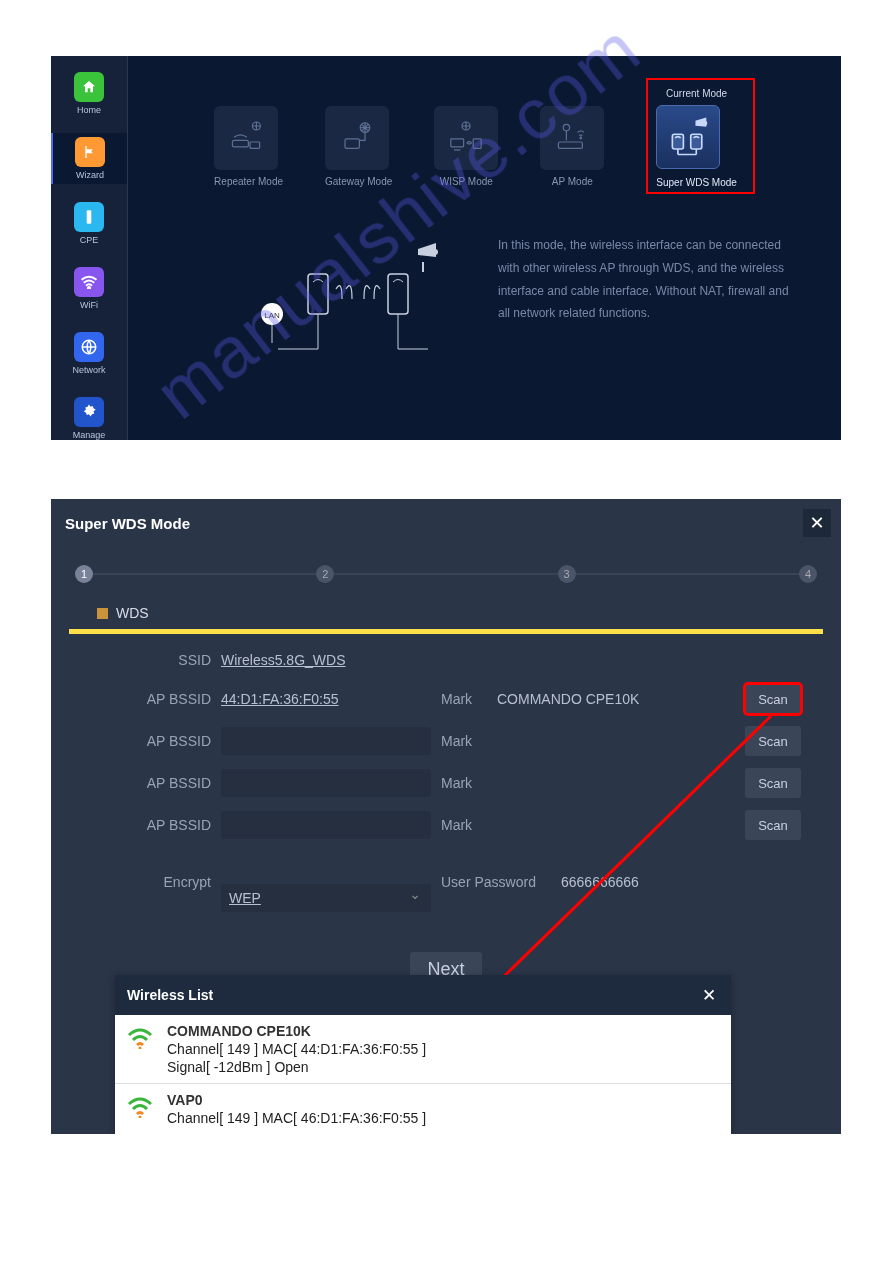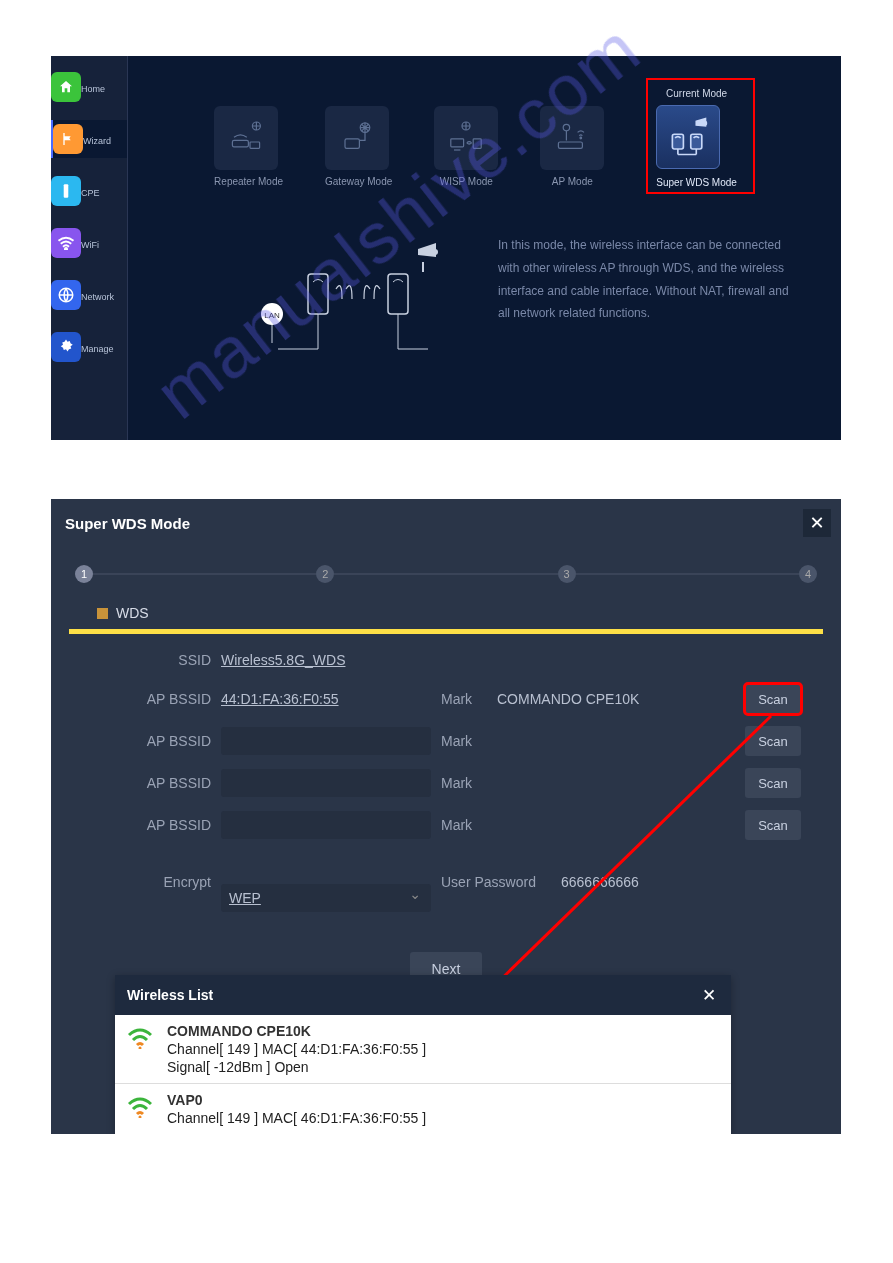--- a/index.html
+++ b/index.html
@@ -18,21 +18,21 @@
   width: 77px;
   background: #16223a;
   display: flex;
   flex-direction: column;
   align-items: center;
   padding-top: 12px;
   border-right: 1px solid #2a3654;
 }
 .sb-item {
   display: flex;
-  flex-direction: row;
+  flex-direction: column;
   align-items: center;
   margin-bottom: 14px;
   width: 100%;
   padding: 4px 0;
 }
 .sb-item.active { background: #0a1832; border-left: 2px solid #4a6bff; }
 .sb-icon {
   width: 30px; height: 30px;
   border-radius: 6px;
   display: flex; align-items: center; justify-content: center;
@@ -143,21 +143,21 @@
   margin-left: auto;
 }
 .scan-btn.hl { outline: 3px solid #ff0000; outline-offset: -1px; }
 .sel { position: relative; margin-top: 32px; }
 .sel::after { content: "⌄"; position: absolute; right: 10px; top: 2px; color: #888; }
 .next-btn {
   width: 72px; height: 34px;
   background: #3a4558;
   color: #c8d0e0;
   border-radius: 3px;
-  font-size: 14px;
+  font-size: 18px;
   display:flex;align-items:center;justify-content:center;
   margin: 40px auto 0 auto;
 }
 
 
 .wlist {
   position: absolute;
   left: 64px; right: 110px;
   bottom: 0;
   background: #fff;

